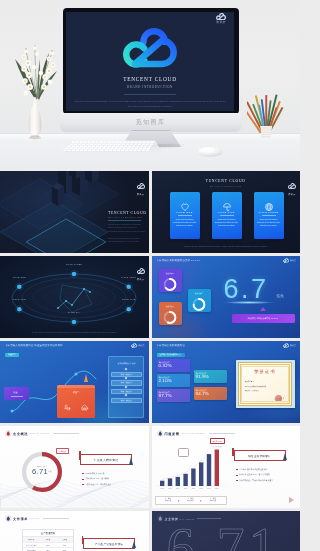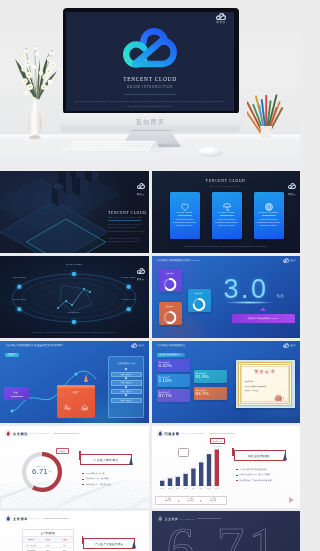--- a/index.html
+++ b/index.html
@@ -629,21 +629,21 @@
  <circle cx="6.5" cy="6.5" r="5.45" fill="none" stroke="#ffffff" stroke-width="2.1" stroke-linecap="round" stroke-dasharray="24.7 34.2" transform="rotate(-90 6.5 6.5)"></circle>
 </svg></div>
   </div>
           <div class="s4-tile" style="left:7px;top:46px;background:linear-gradient(150deg,#e0693d,#e0693dcc)">
    <div class="s4-tl">数据指标三</div>
    <div class="s4-tr"><svg width="13" height="13" viewBox="0 0 13 13">
  <circle cx="6.5" cy="6.5" r="5.45" fill="none" stroke="rgba(255,255,255,.28)" stroke-width="2.1"></circle>
  <circle cx="6.5" cy="6.5" r="5.45" fill="none" stroke="#ffffff" stroke-width="2.1" stroke-linecap="round" stroke-dasharray="18.8 34.2" transform="rotate(-90 6.5 6.5)"></circle>
 </svg></div>
   </div>
-  <div class="s4-num">3.0</div>
+  <div class="s4-num">6.7</div>
   <div class="s4-unit">亿元</div>
   <div class="s4-glow"></div>
   <div class="s4-co">
             <span>同比增长率相比去年增长 11.94%</span>
           </div>
   <div class="s4-tri"></div>
 </div>
       </div>
   <div class="row">
         <div class="slide l s5">

